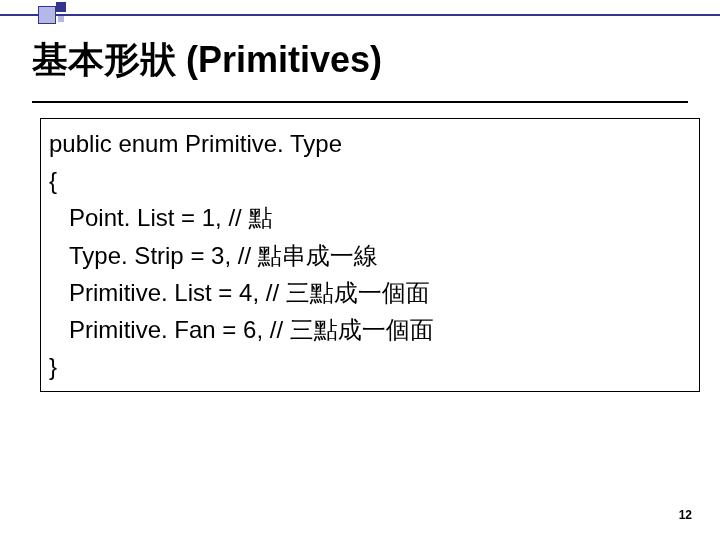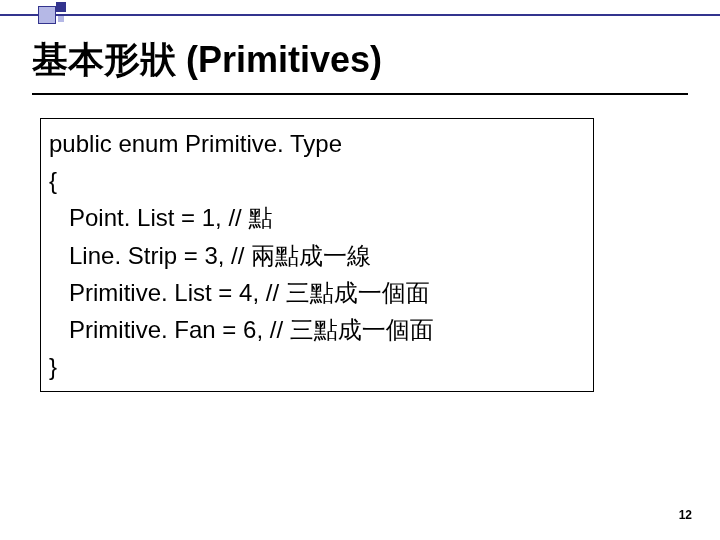--- a/index.html
+++ b/index.html
@@ -53,28 +53,28 @@
     background: #b5b8e6;
   }
   .title {
     position: absolute;
     top: 36px;
     left: 32px;
     right: 32px;
     font-size: 36px;
     font-weight: bold;
     color: #000;
-    padding-bottom: 8px;
+    padding-bottom: 16px;
     border-bottom: 2px solid #000;
   }
   .code-box {
     position: absolute;
     top: 118px;
     left: 40px;
-    width: 554px;
+    width: 660px;
     border: 1px solid #000;
     padding: 6px 8px 6px 8px;
     font-size: 24px;
     line-height: 1.55;
     color: #000;
     box-sizing: border-box;
   }
   .code-box .indent {
     padding-left: 20px;
     display: block;
@@ -97,19 +97,19 @@
   <div class="deco-sq small"></div>
   <div class="deco-sq tiny"></div>
 </div>
 
 <div class="title">基本形狀 (Primitives)</div>
 
 <div class="code-box">
   <div>public enum Primitive. Type</div>
   <div>{</div>
   <span class="indent">Point. List = 1, // 點</span>
-  <span class="indent">Line. Strip = 3, // 兩點成一線</span>
+  <span class="indent">Type. Strip = 3, // 點串成一線</span>
   <span class="indent">Primitive. List = 4,  // 三點成一個面</span>
   <span class="indent">Primitive. Fan = 6, // 三點成一個面</span>
   <div>}</div>
 </div>
 
 <div class="page-num">12</div>
 
 </body></html>

